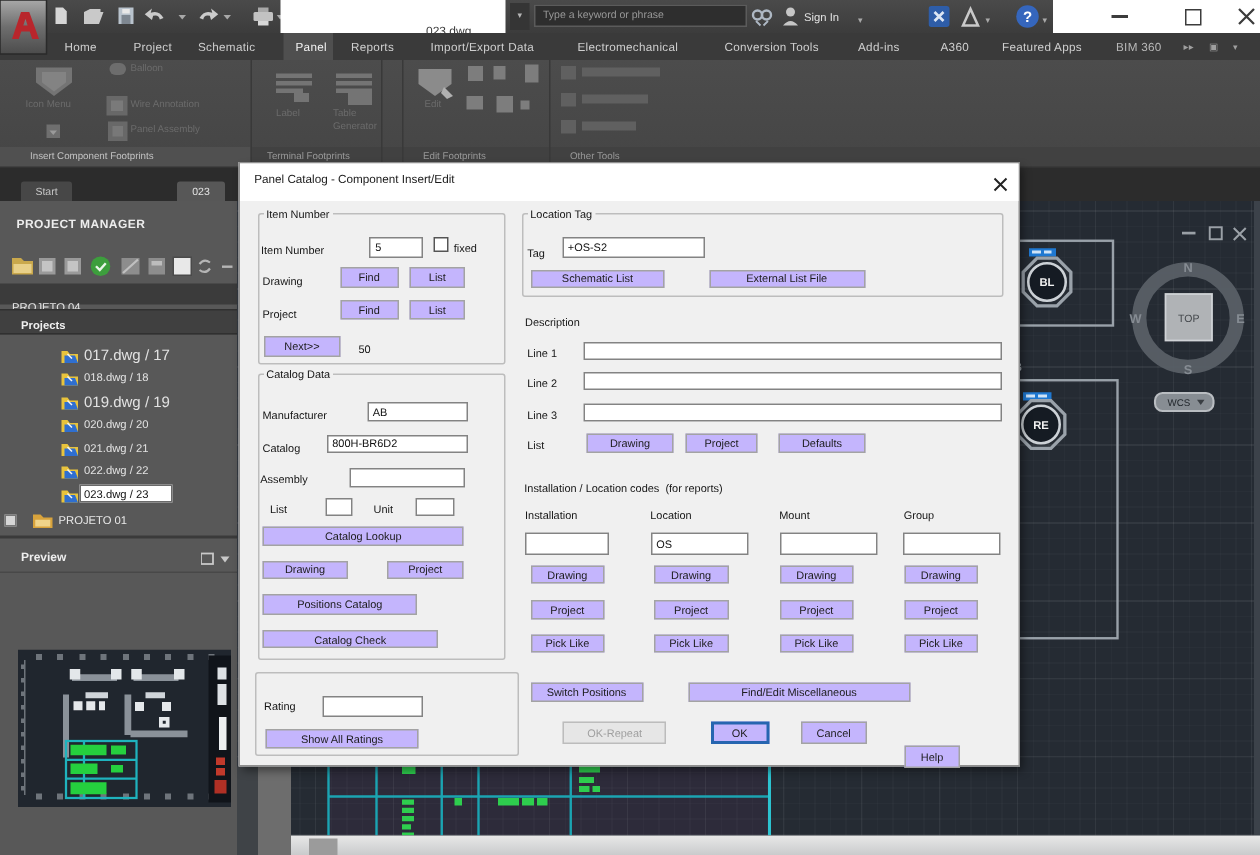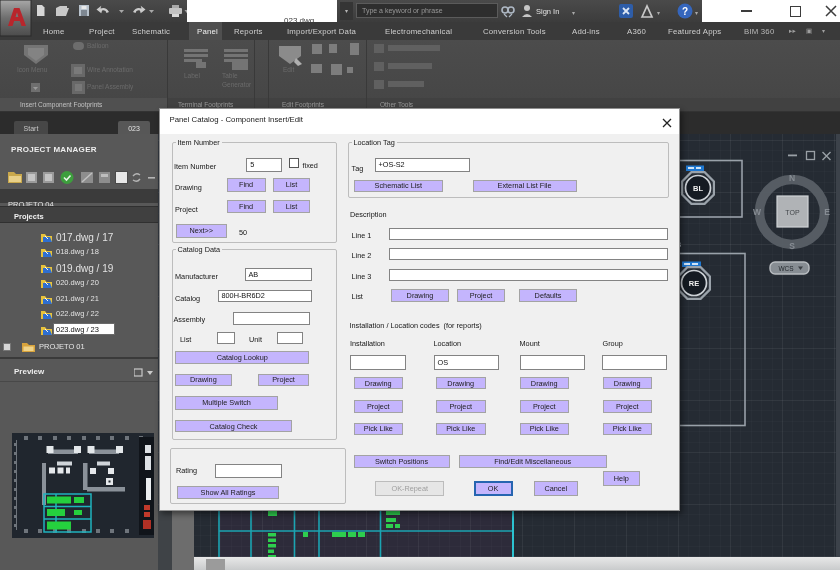--- a/index.html
+++ b/index.html
@@ -451,21 +451,21 @@
 <div class="f" style="left:58px;top:181px;width:94.5px;height:12.5px">800H-BR6D2</div>
 <div class="l" style="left:14px;top:206.5px">Assembly</div>
 <div class="f" style="left:73px;top:203px;width:77.4px;height:13px"></div>
 <div class="l" style="left:20.5px;top:226.5px">List</div>
 <div class="f" style="left:57px;top:223.4px;width:18px;height:12.5px"></div>
 <div class="l" style="left:89.5px;top:226.5px">Unit</div>
 <div class="f" style="left:117.5px;top:223.4px;width:26.4px;height:12.5px"></div>
 <div class="b" style="left:15.5px;top:242.3px;width:134.4px;height:13.6px">Catalog Lookup</div>
 <div class="b" style="left:15.5px;top:265px;width:56.7px;height:12.4px">Drawing</div>
 <div class="b" style="left:98.4px;top:265px;width:51.3px;height:12.4px">Project</div>
-<div class="b" style="left:15.5px;top:287.6px;width:103.1px;height:13.6px">Multiple Switch</div>
+<div class="b" style="left:15.5px;top:287.6px;width:103.1px;height:13.6px">Positions Catalog</div>
 <div class="b" style="left:15.5px;top:311.4px;width:117px;height:12.4px">Catalog Check</div>
 <div class="g" style="left:10.5px;top:339.5px;width:176px;height:56px"></div>
 <div class="l" style="left:16.5px;top:357.8px">Rating</div>
 <div class="f" style="left:55.5px;top:355.5px;width:66.8px;height:13.6px"></div>
 <div class="b" style="left:17.5px;top:377.4px;width:102px;height:13.1px">Show All Ratings</div>
 <div class="g" style="left:188px;top:33.3px;width:321.5px;height:56px"></div>
         <div class="gl" style="left:192px;top:29.299999999999997px">Location Tag</div>
 <div class="l" style="left:192px;top:55px">Tag</div>
 <div class="f" style="left:215px;top:49px;width:95.7px;height:14.5px">+OS-S2</div>
 <div class="b" style="left:194px;top:71px;width:89.6px;height:12.5px">Schematic List</div>
@@ -495,22 +495,22 @@
 <div class="b" style="left:360px;top:268.3px;width:49.5px;height:12.5px">Drawing</div>
 <div class="b" style="left:443px;top:268.3px;width:49.5px;height:12.5px">Drawing</div>
 <div class="b" style="left:194px;top:291.7px;width:49.5px;height:12.5px">Project</div>
 <div class="b" style="left:276.5px;top:291.7px;width:49.5px;height:12.5px">Project</div>
 <div class="b" style="left:360px;top:291.7px;width:49.5px;height:12.5px">Project</div>
 <div class="b" style="left:443px;top:291.7px;width:49.5px;height:12.5px">Project</div>
 <div class="b" style="left:194px;top:314px;width:49.5px;height:12.5px">Pick Like</div>
 <div class="b" style="left:276.5px;top:314px;width:49.5px;height:12.5px">Pick Like</div>
 <div class="b" style="left:360px;top:314px;width:49.5px;height:12.5px">Pick Like</div>
 <div class="b" style="left:443px;top:314px;width:49.5px;height:12.5px">Pick Like</div>
-<div class="b" style="left:194px;top:346px;width:96px;height:13.5px">Switch Positions</div>
+<div class="b" style="left:194px;top:346px;width:75px;height:13.5px">Switch Positions</div>
 <div class="b" style="left:299px;top:346px;width:148.4px;height:13.5px">Find/Edit Miscellaneous</div>
 <div class="b" style="left:215.7px;top:372.5px;width:69.2px;height:15px;color:#9f9f9f;background:#e6e6e6;border-color:#bcbcbc">OK-Repeat</div>
 <div class="b" style="left:314px;top:372.5px;width:39.2px;height:15px;border:2px solid #2665b0">OK</div>
 <div class="b" style="left:374px;top:372.5px;width:44.5px;height:15px">Cancel</div>
-<div class="b" style="left:443px;top:362px;width:37.7px;height:15px">Help</div>
+<div class="b" style="left:443px;top:388px;width:37.7px;height:15px">Help</div>
 </div>
 </div>
 
 </div>
 
 </body></html>

